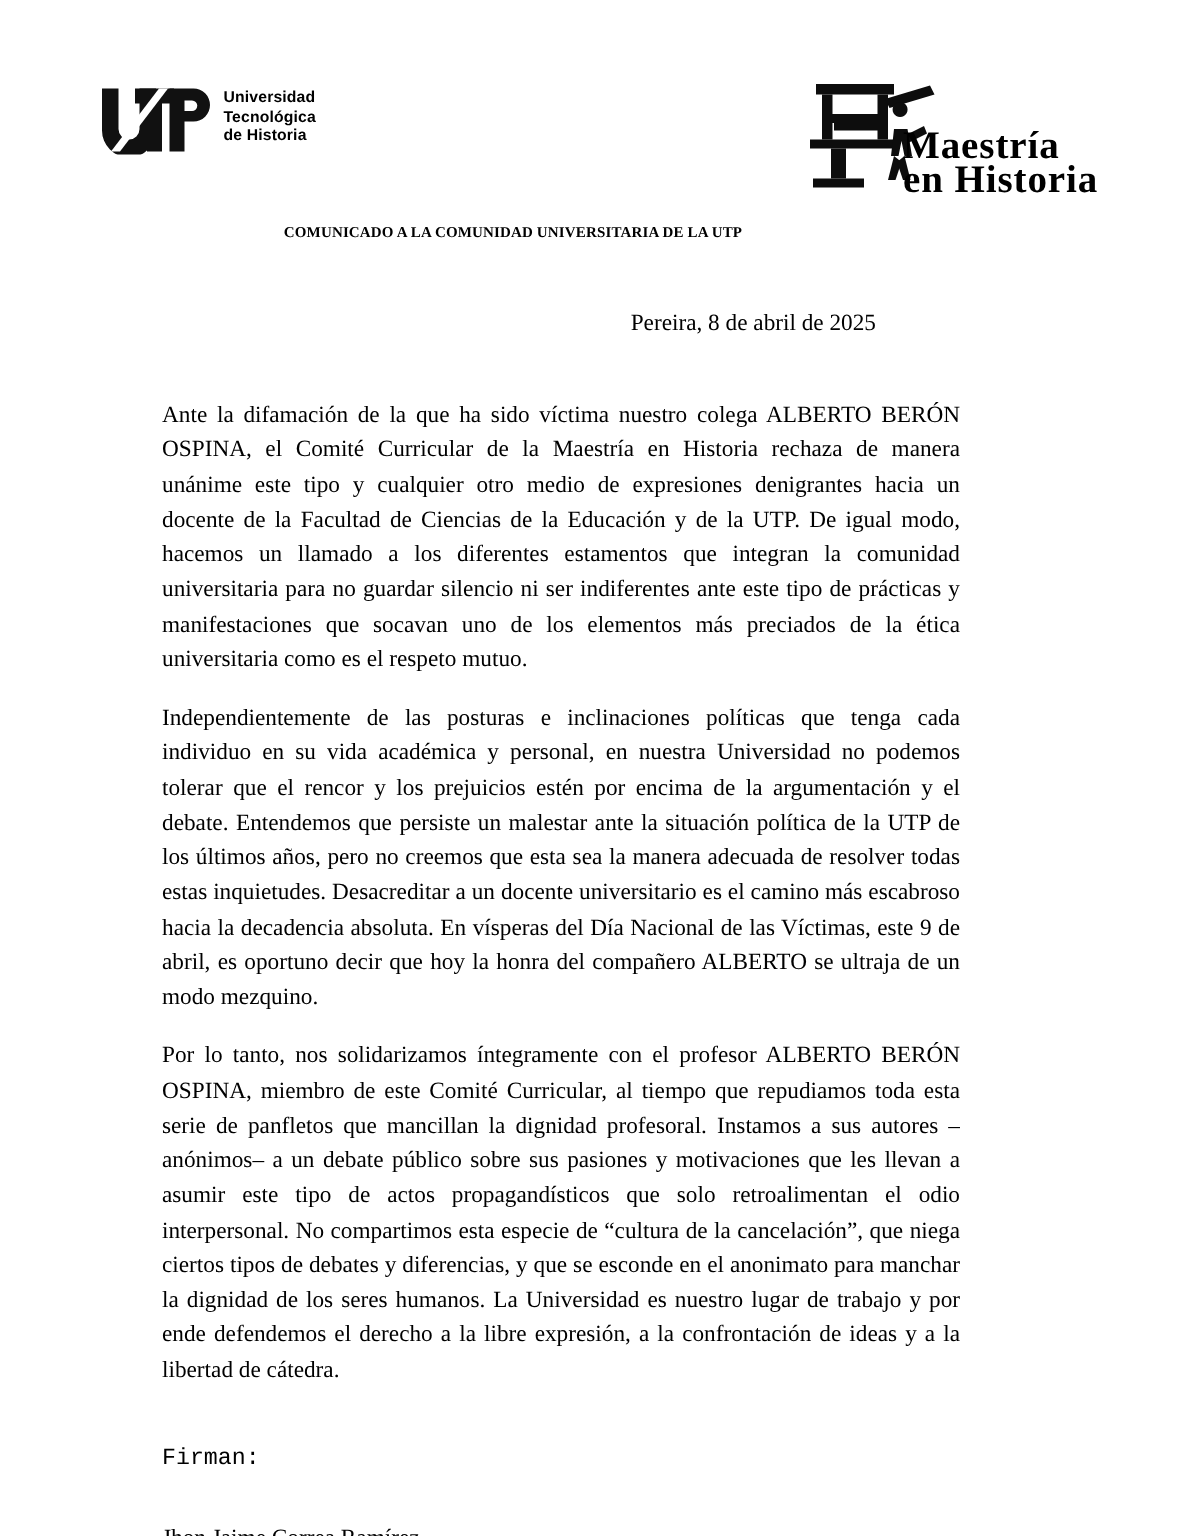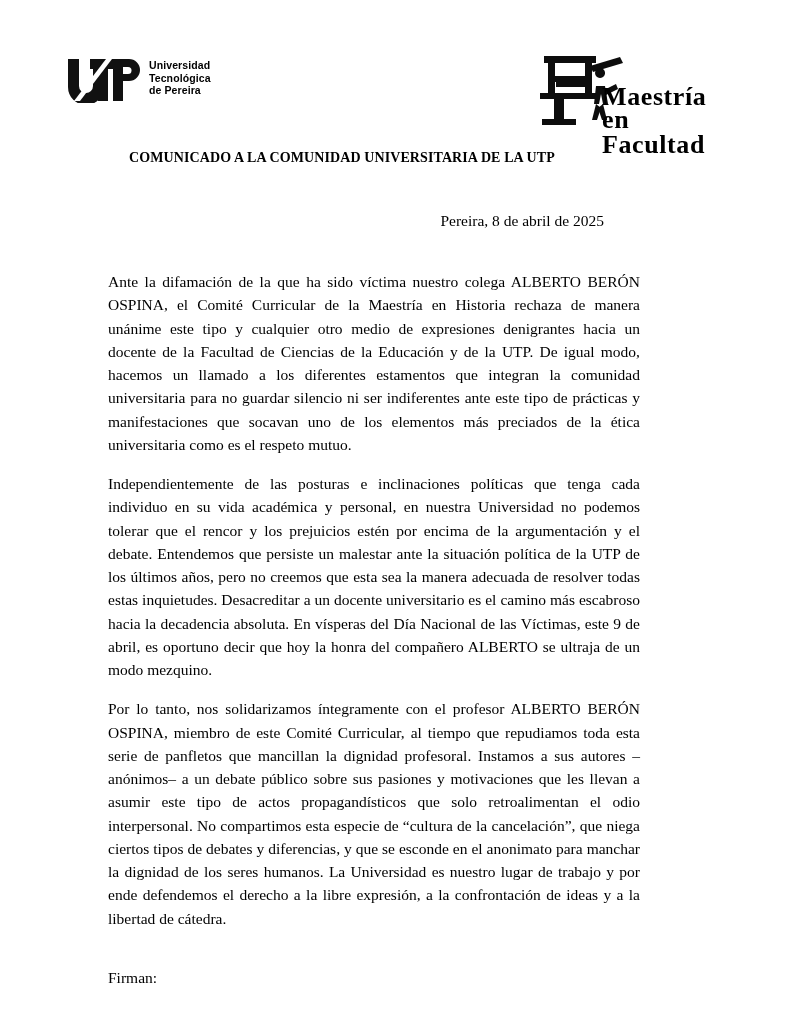--- a/index.html
+++ b/index.html
@@ -74,27 +74,27 @@
     line-height: 0.97;
     letter-spacing: 0.6px;
   }
   .mh-text .l1 { font-size: 26px; }
   .mh-text .l2 { font-size: 26px; margin-top: -2px; }
 
   
   .doc-title {
     text-align: center;
     font-weight: bold;
-    font-size: 14px;
+    font-size: 10px;
     letter-spacing: 0.1px;
     margin: 0;
     padding: 0 60px;
   }
   .date-line {
-    margin: 46px 80px 0 0;
+    margin: 46px 100px 0 0;
     text-align: right;
     font-size: 15.5px;
   }
   .content {
     margin: 40px 44px 0 108px;
     font-size: 15.5px;
     line-height: 1.50;
     text-align: justify;
     text-justify: inter-word;
   }
@@ -102,21 +102,21 @@
     margin: 0 0 16px 0;
     text-indent: 0;
   }
   .content p:last-child { margin-bottom: 0; font-family: Liberation Serif, serif; }
 
   .signers {
     margin: 36px 108px 0 108px;
     font-size: 15.5px;
     line-height: 1.50;
   }
-  .signers .lbl { margin-bottom: 30px; }
+  .signers .lbl { margin-bottom: 30px; font-family: Liberation Mono, monospace; }
   .signers .name { margin-bottom: 18px; }
 </style>
 </head>
 <body>
 
 <div class="page">
 
   <div class="letterhead">
 
     <div class="utp-logo">
@@ -131,21 +131,21 @@
             <path d="M47 2 h16 a11 11 0 0 1 0 22 h-6 v20 h-10 Z"></path>
             <path d="M57 10 h5 a3.5 3.5 0 0 1 0 7 h-5 Z" fill="#ffffff"></path>
 
             <path d="M8 44 L40 2 h6 L14 44 Z" fill="#ffffff"></path>
           </g>
         </svg>
       </span>
       <span class="utp-words">
         <div>Universidad</div>
         <div>Tecnológica</div>
-        <div>de Pereira</div>
+        <div>de Historia</div>
       </span>
     </div>
 
     <div class="mh-logo">
       <span class="mh-art">
         <svg width="110" height="85" viewBox="0 0 110 85" aria-hidden="true">
           <g fill="#0d0d0d">
 
             <path d="M14 6 h52 v7 h-52 Z"></path>
             <path d="M18 13 h7 v30 h-7 Z"></path>
@@ -162,21 +162,21 @@
             <path d="M70 28 a5 5 0 1 1 0.1 0 Z"></path>
             <path d="M66 36 h9 l3 18 h-5 l-2 -10 l-2 10 h-5 Z"></path>
             <path d="M74 40 l12 -6 l2 5 l-12 6 Z"></path>
             <path d="M66 54 l-4 16 h5 l4 -12 Z"></path>
             <path d="M73 54 l4 16 h-5 l-4 -12 Z"></path>
           </g>
         </svg>
       </span>
       <span class="mh-text">
         <div class="l1">Maestría</div>
-        <div class="l2">en Facultad</div>
+        <div class="l2">en Historia</div>
       </span>
     </div>
   </div>
 
   <h1 class="doc-title">COMUNICADO A LA COMUNIDAD UNIVERSITARIA DE LA UTP</h1>
 
   <div class="date-line">Pereira, 8 de abril de 2025</div>
 
   <div class="content">
     <p>Ante la difamación de la que ha sido víctima nuestro colega ALBERTO BERÓN OSPINA, el Comité Curricular de la Maestría en Historia rechaza de manera unánime este tipo y cualquier otro medio de expresiones denigrantes hacia un docente de la Facultad de Ciencias de la Educación y de la UTP. De igual modo, hacemos un llamado a los diferentes estamentos que integran la comunidad universitaria para no guardar silencio ni ser indiferentes ante este tipo de prácticas y manifestaciones que socavan uno de los elementos más preciados de la ética universitaria como es el respeto mutuo.</p>

